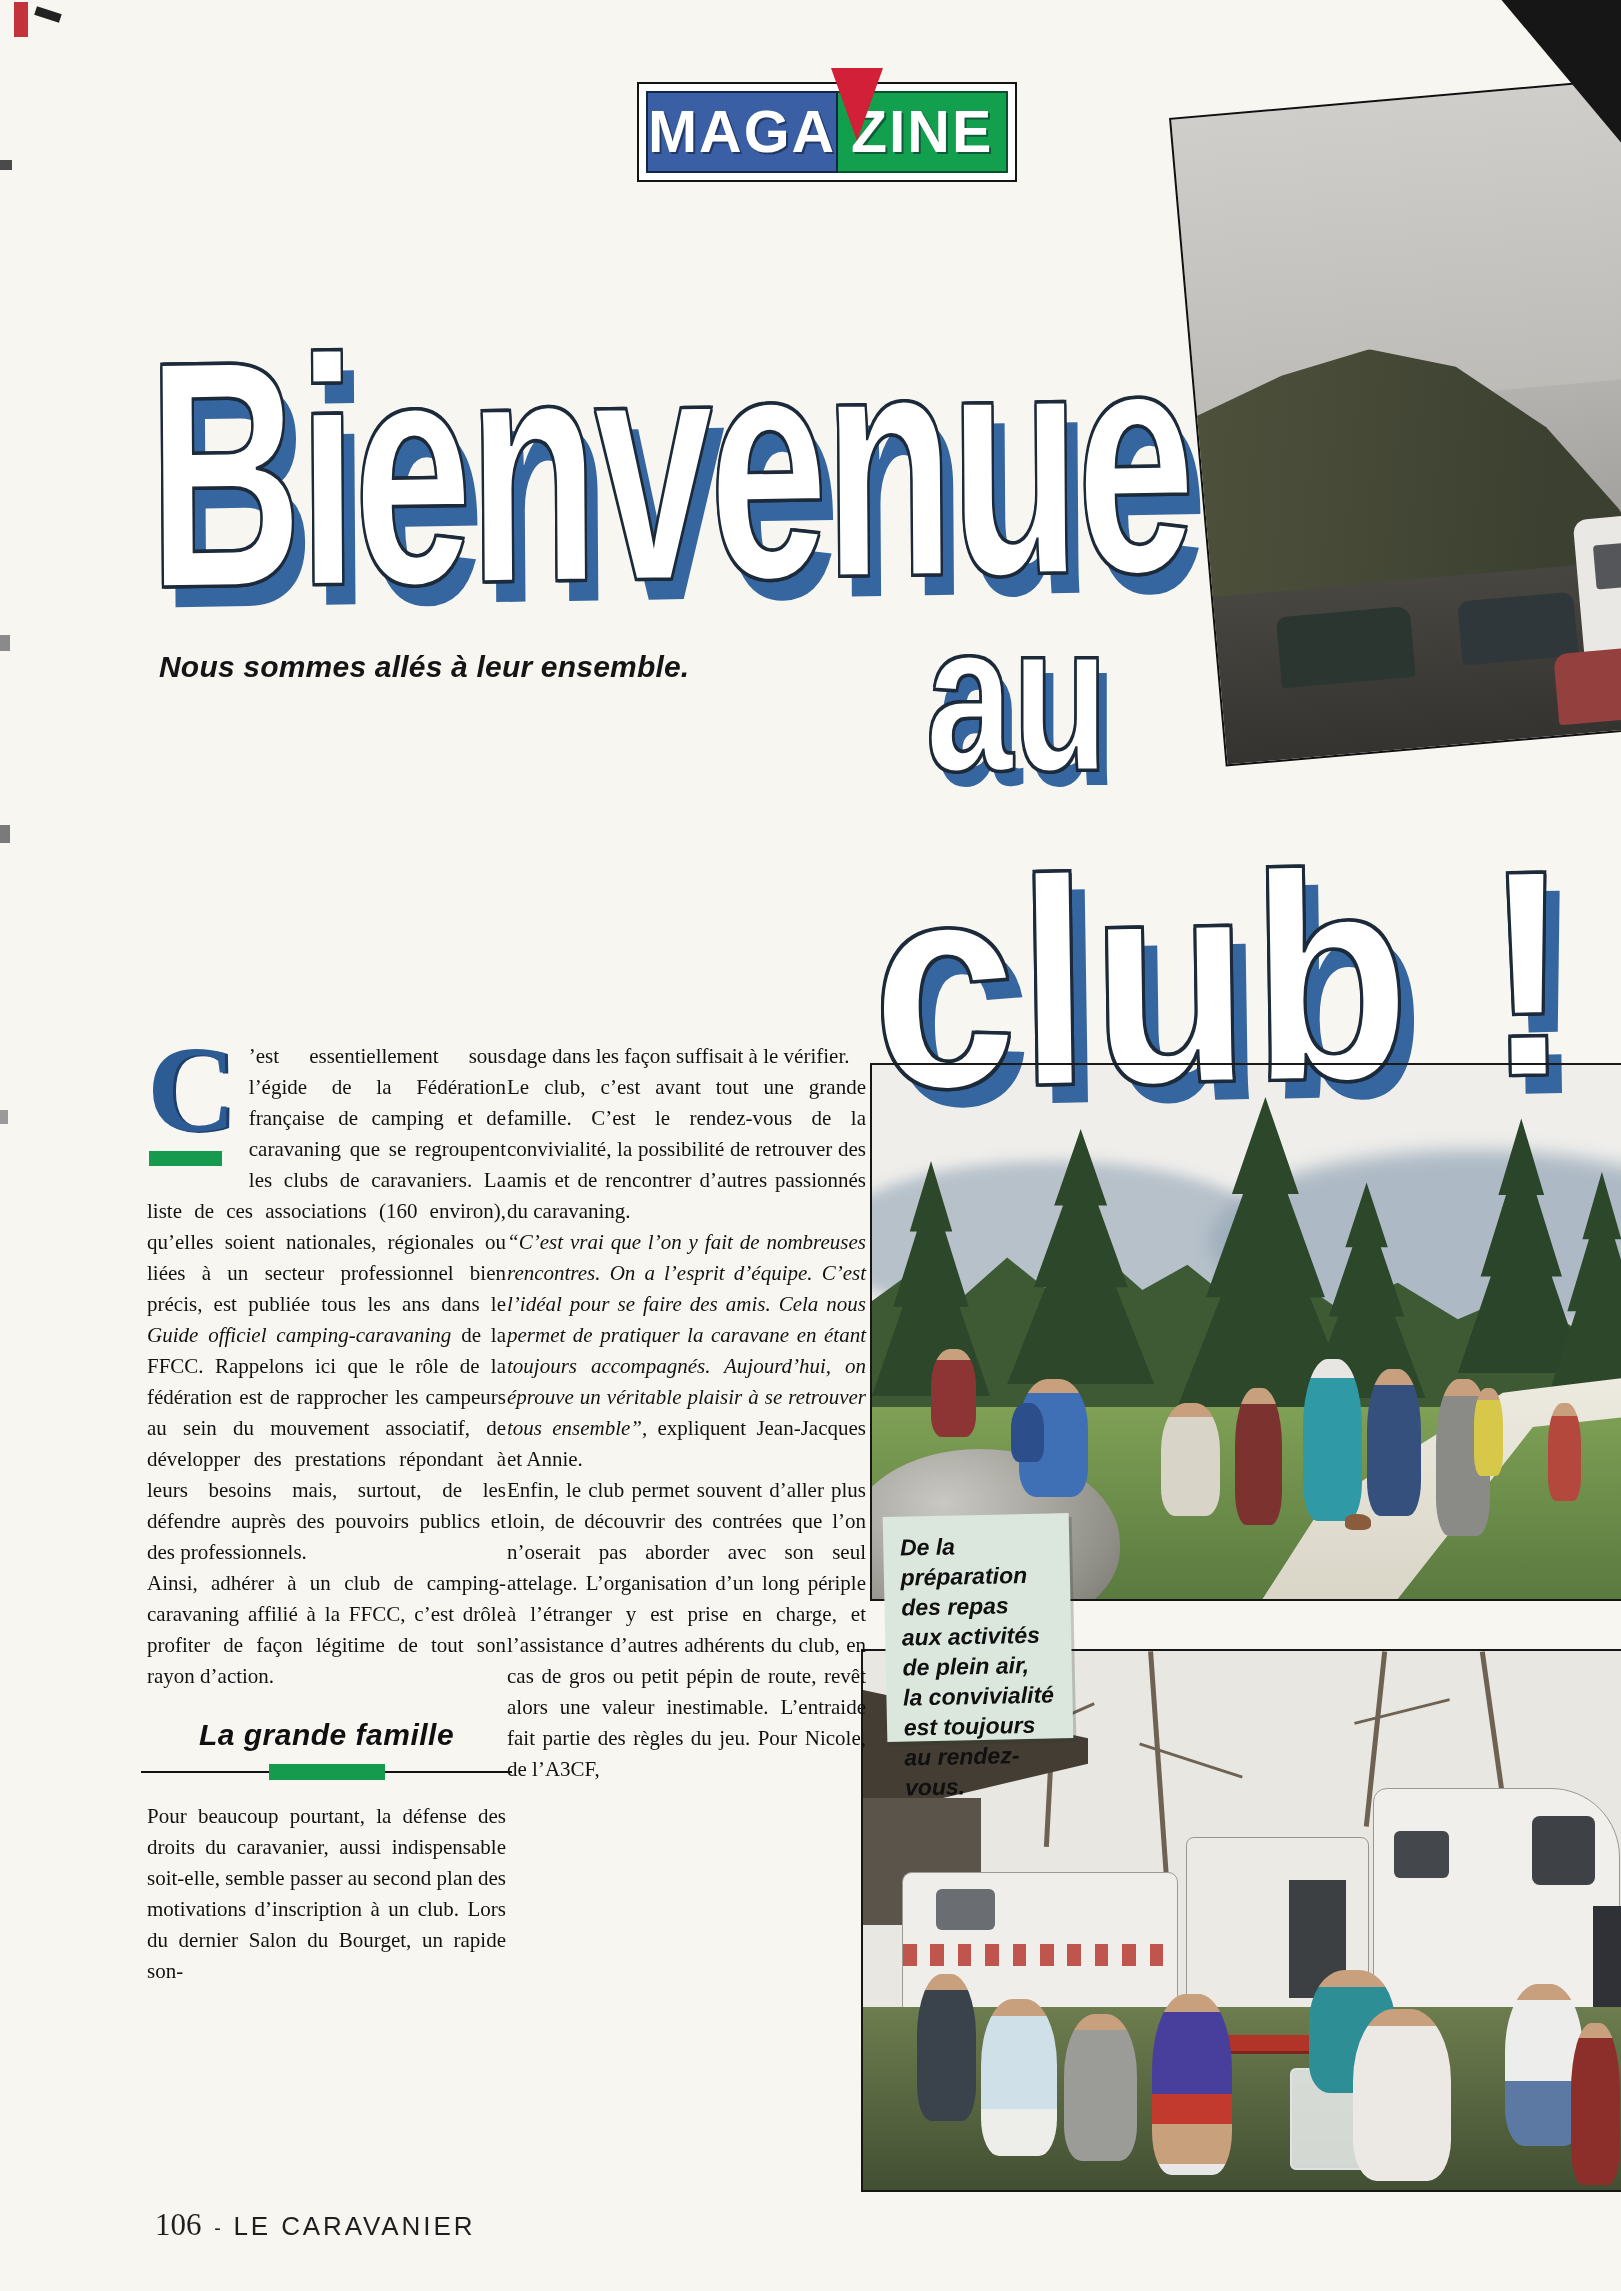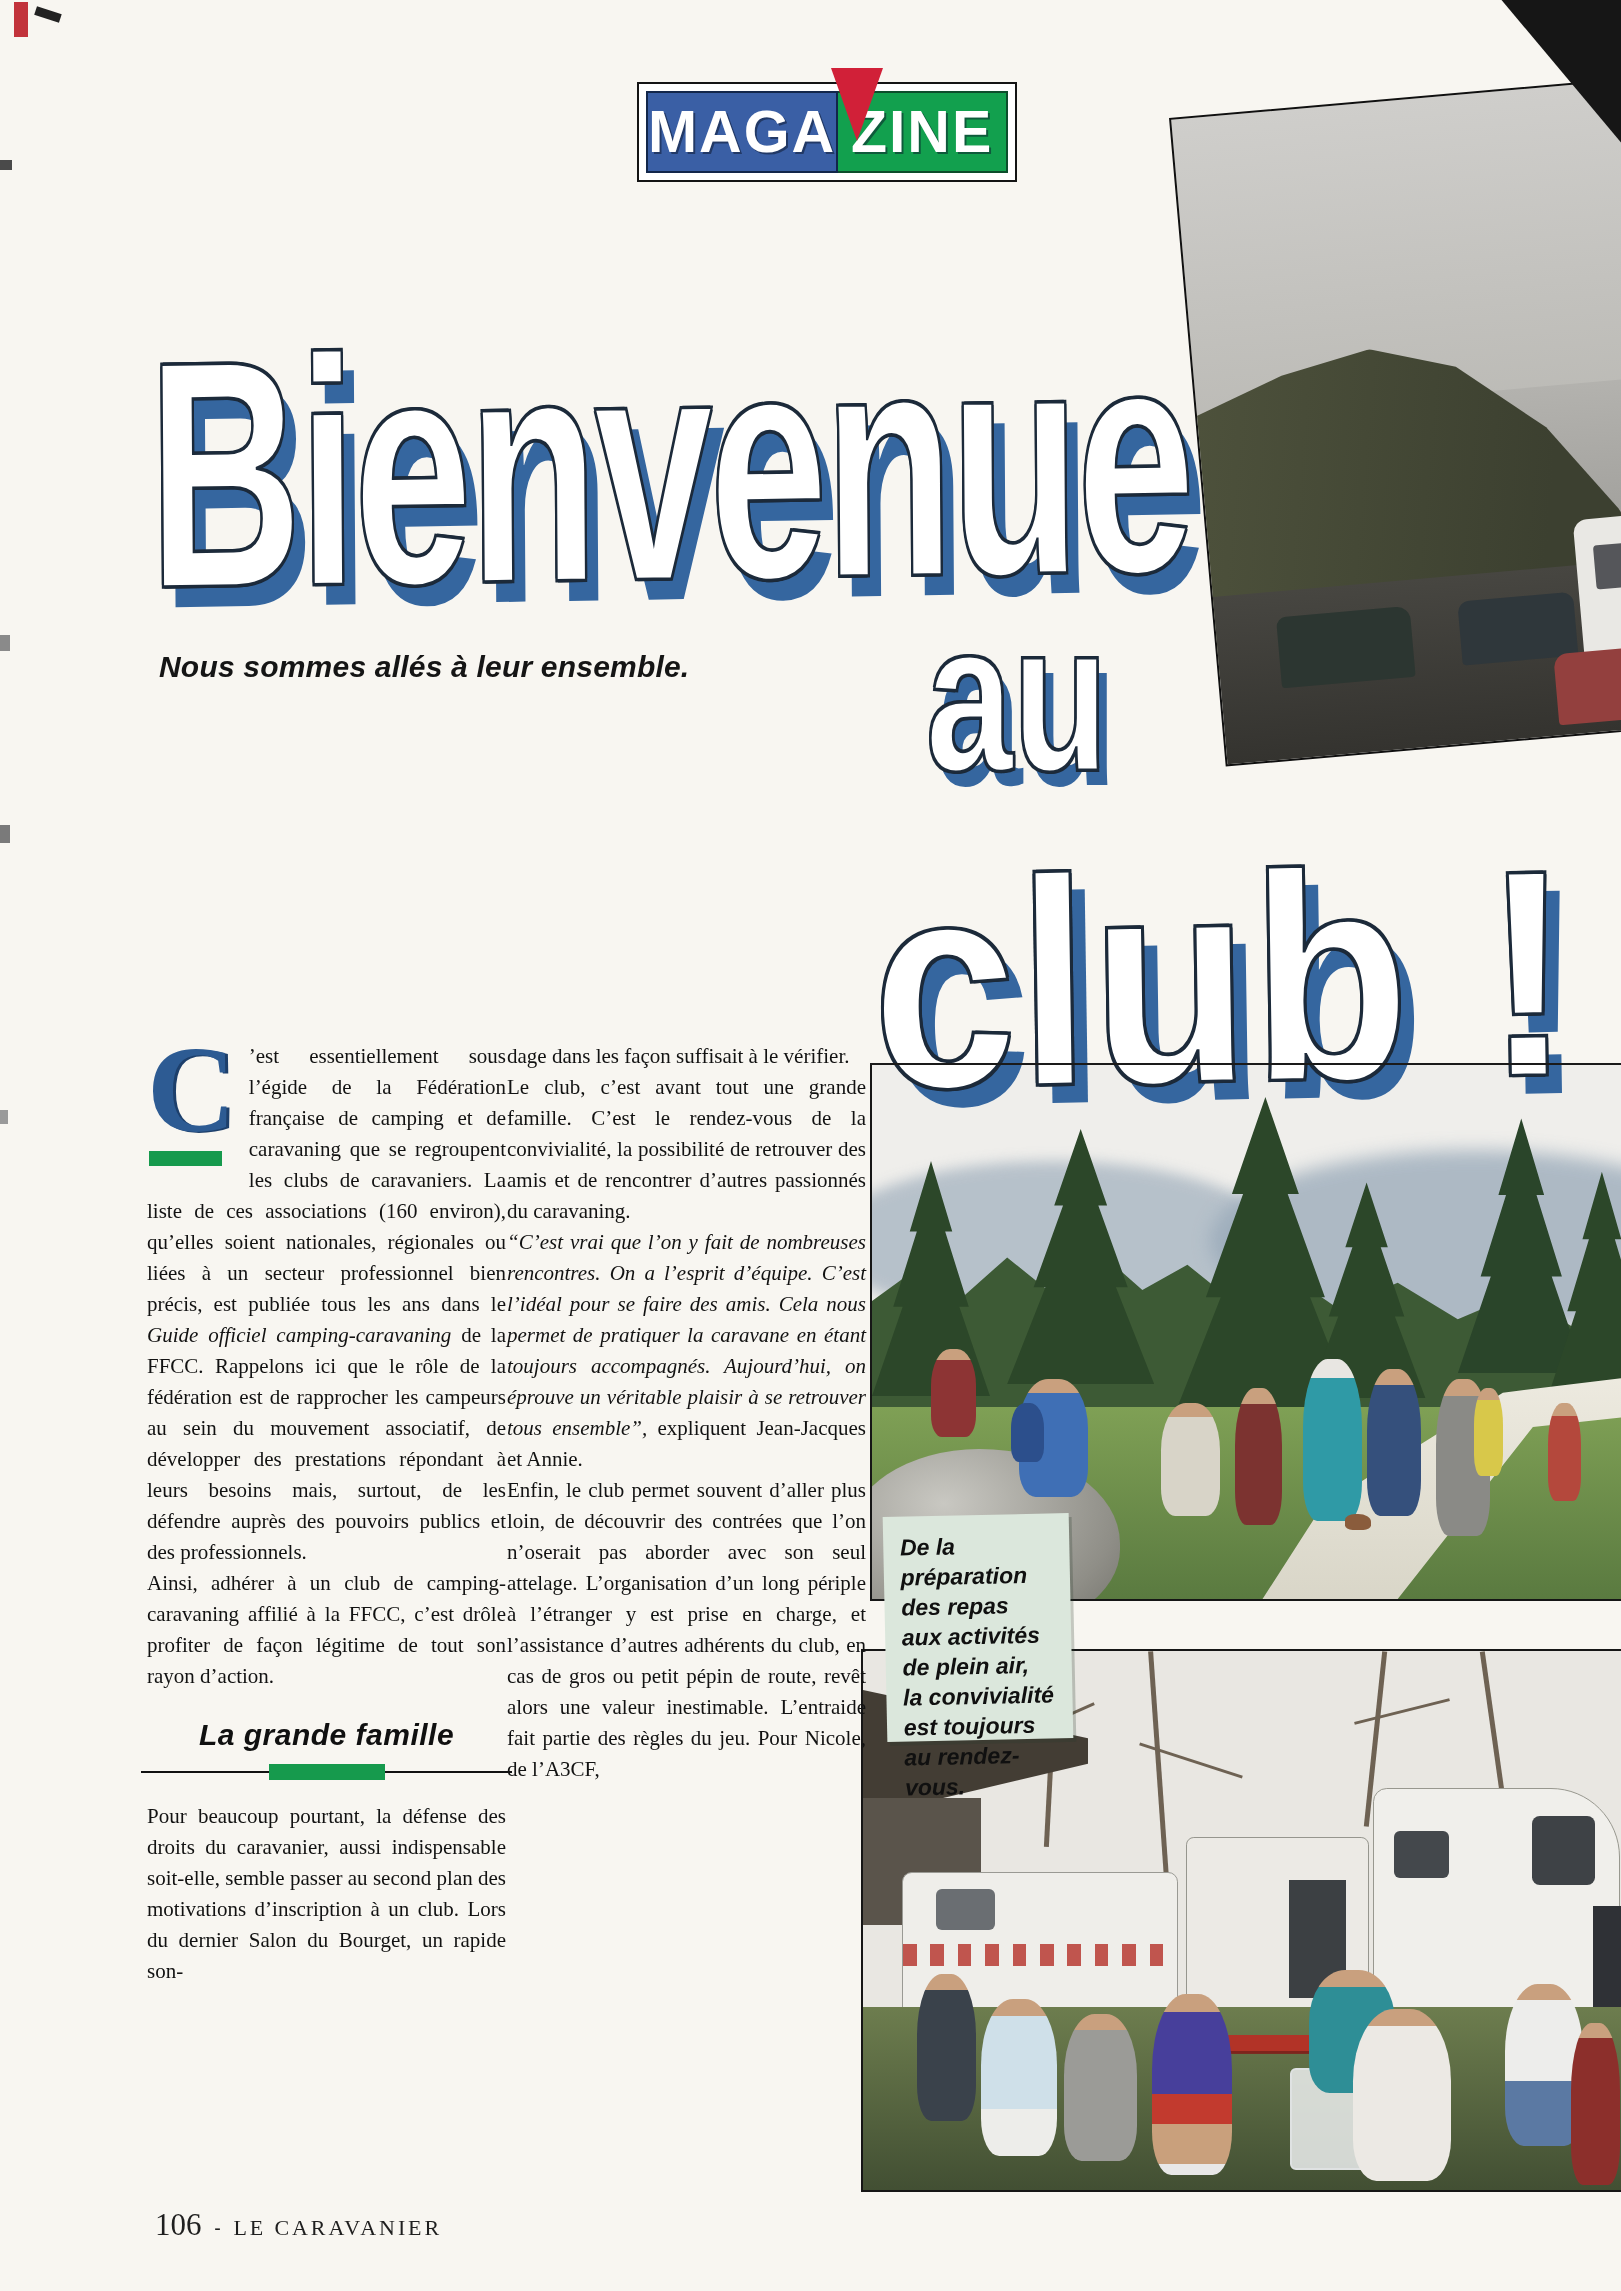--- a/index.html
+++ b/index.html
@@ -144,21 +144,21 @@
         z-index:9;transform:rotate(-1.2deg);box-shadow:2.9px 3.9px 0 rgba(40,60,45,.25);
         padding:15.7px 9.8px 9.8px 16.7px;box-sizing:border-box;font-weight:bold;font-style:italic;
         font-size:23px;line-height:30px;color:#101010;}
   .caption span{display:block;}
 
   
   .footer{position:absolute;left:155px;top:2207px;display:flex;align-items:baseline;gap:12.7px;
         color:#1f1f1f;z-index:3;}
   .page-num{font-family:"Liberation Serif", serif;font-size:31px;}
   .footer-sep{font-size:19.6px;}
-  .mag-name{font-size:22px;letter-spacing:2.9px;font-family:Liberation Serif, serif;}
+  .mag-name{font-size:26px;letter-spacing:2.9px;}
 </style>
 </head>
 <body>
 
 <div class="page">
 
   <div class="mark mark-red"></div>
   <div class="mark mark-blk"></div>
   <div class="mark mark-g1"></div>
   <div class="mark mark-g2"></div>

